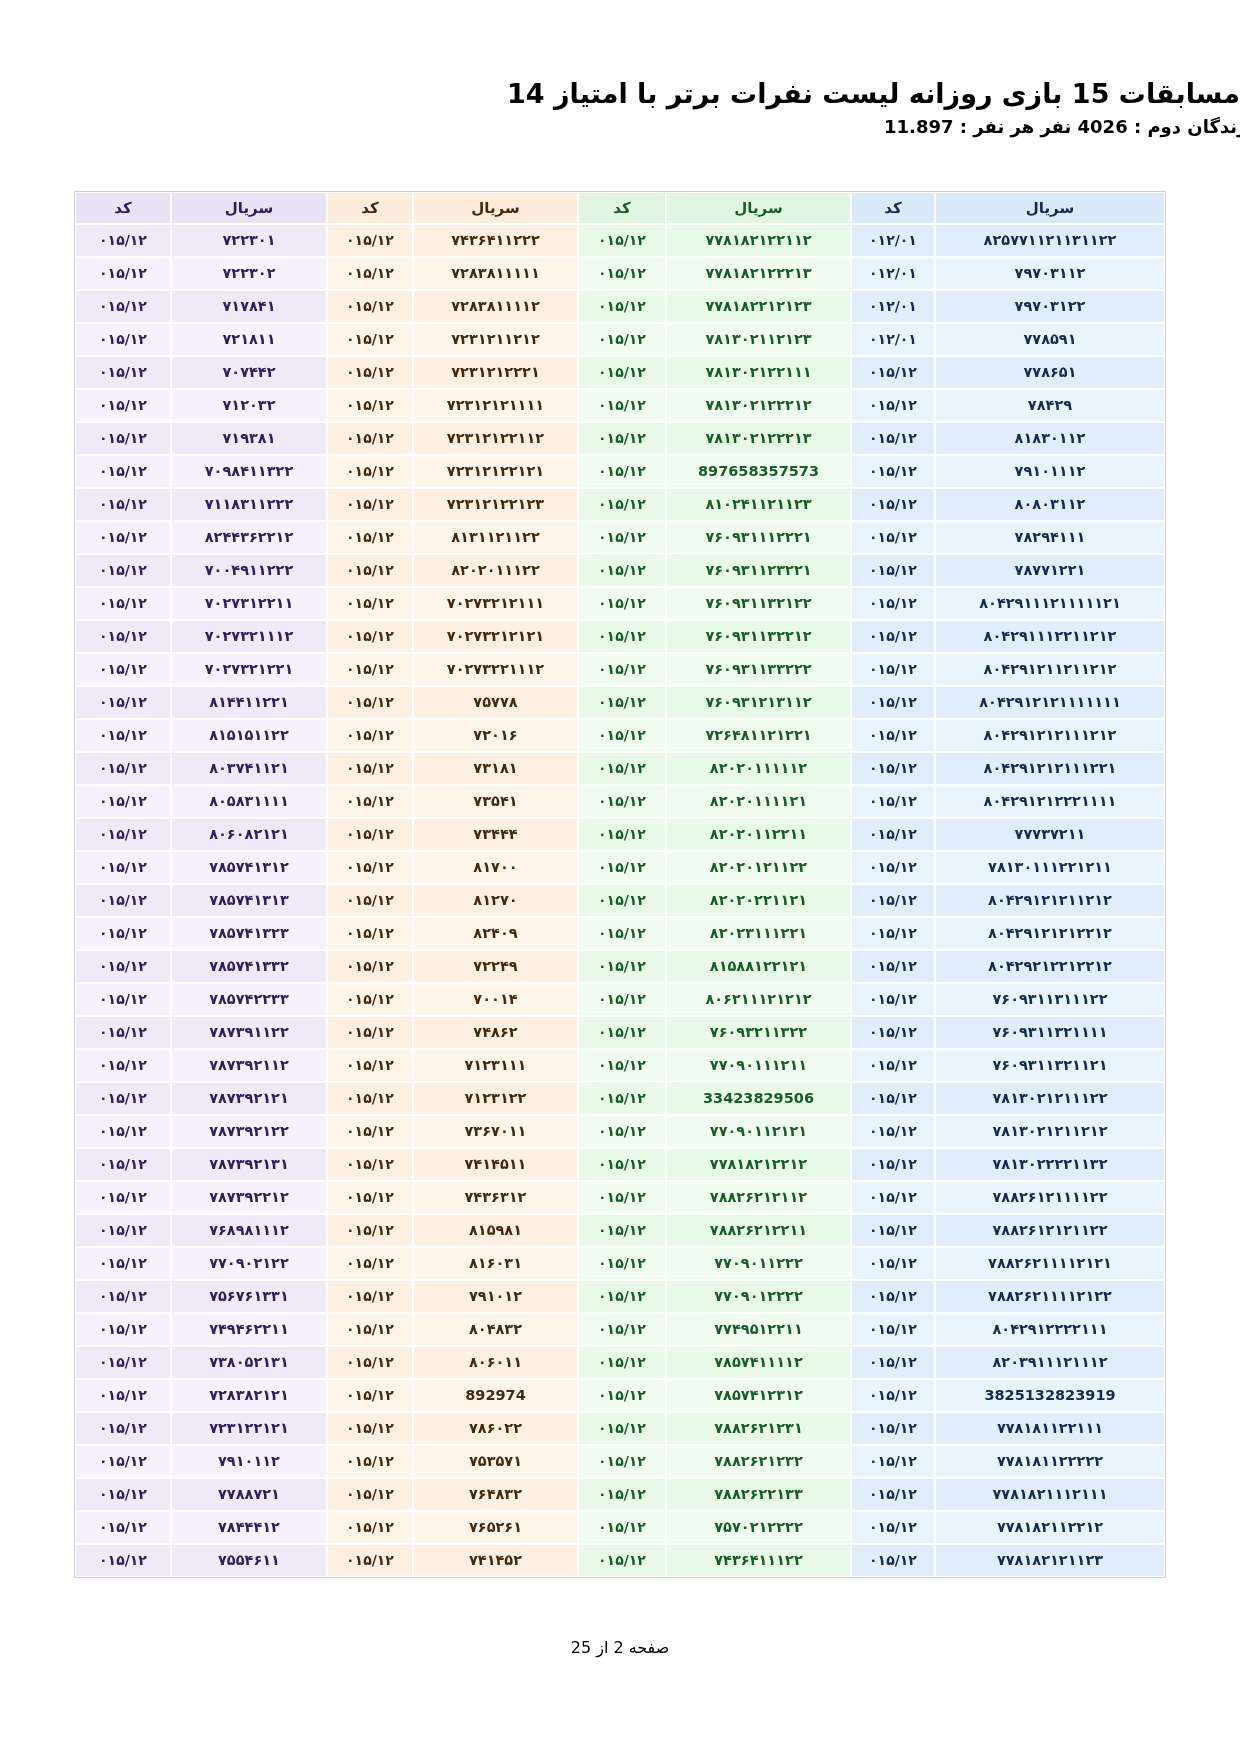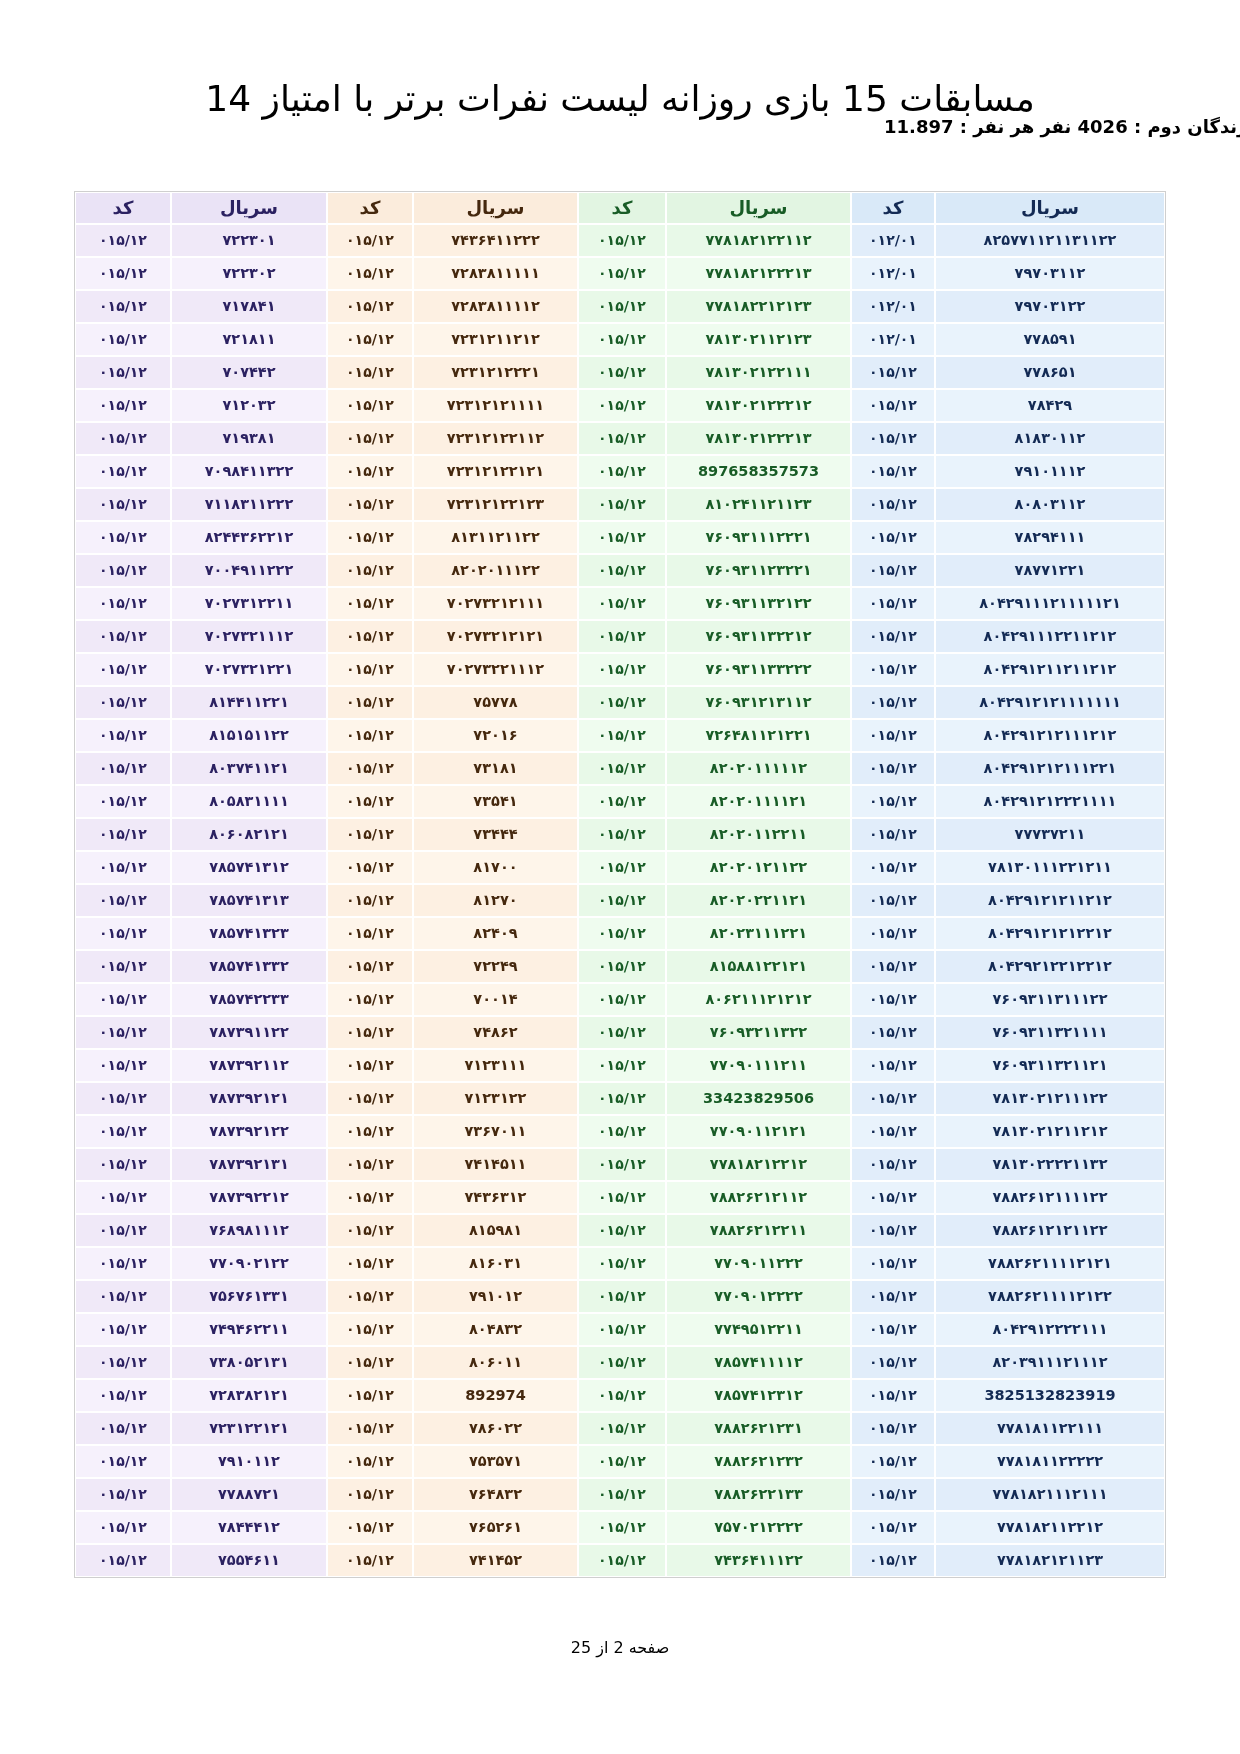--- a/index.html
+++ b/index.html
@@ -3,42 +3,42 @@
 <meta charset="utf-8">
 <style>
   html,body{margin:0;padding:0;background:#ffffff;}
   body{
     width:1240px;height:1754px;position:relative;
     font-family:"DejaVu Sans","Liberation Sans",sans-serif;
     direction:rtl;
   }
   .page-title{
     position:absolute;top:78px;left:0;width:100%;
-    text-align:center;font-size:36px;font-weight:normal;color:#000;
+    text-align:right;font-size:27px;font-weight:bold;color:#000;
   }
   .page-subtitle{
     position:absolute;top:116px;left:15px;width:100%;
     text-align:right;font-size:18px;font-weight:bold;color:#000;
   }
   .results-table{
     position:absolute;top:192px;left:75px;width:1090px;
     display:grid;
     
     grid-template-columns:96px 156px 86px 165px 88px 185px 84px 230px;
     direction:ltr;
     outline:1px solid #cfcfcf;
     background:#ffffff;
   }
   .cell{
     height:31px;line-height:31px;
     border:1.5px solid #ffffff;
     text-align:center;font-weight:bold;font-size:14.5px;
     direction:rtl;overflow:hidden;white-space:nowrap;
   }
-  .hdr{height:30px;line-height:30px;font-size:18px;}
+  .hdr{height:30px;line-height:30px;font-size:15px;}
   
   .g0 .hdr, .hdr.g0{background:#eae3f6;color:#2b2161;}
   .g1 .hdr, .hdr.g1{background:#fbecdc;color:#45280e;}
   .g2 .hdr, .hdr.g2{background:#e2f5e2;color:#185c26;}
   .g3 .hdr, .hdr.g3{background:#d9e9f8;color:#132a54;}
   .g0{color:#2b2161;} .g0.odd{background:#f0e9f8;} .g0.even{background:#f6f1fc;}
   .g1{color:#45280e;} .g1.odd{background:#fdf0e2;} .g1.even{background:#fef5ea;}
   .g2{color:#185c26;} .g2.odd{background:#e8f9e8;} .g2.even{background:#effcef;}
   .g3{color:#132a54;} .g3.odd{background:#e1edfa;} .g3.even{background:#e9f3fc;}
   .code-cell{font-size:14px;letter-spacing:0.5px;}

